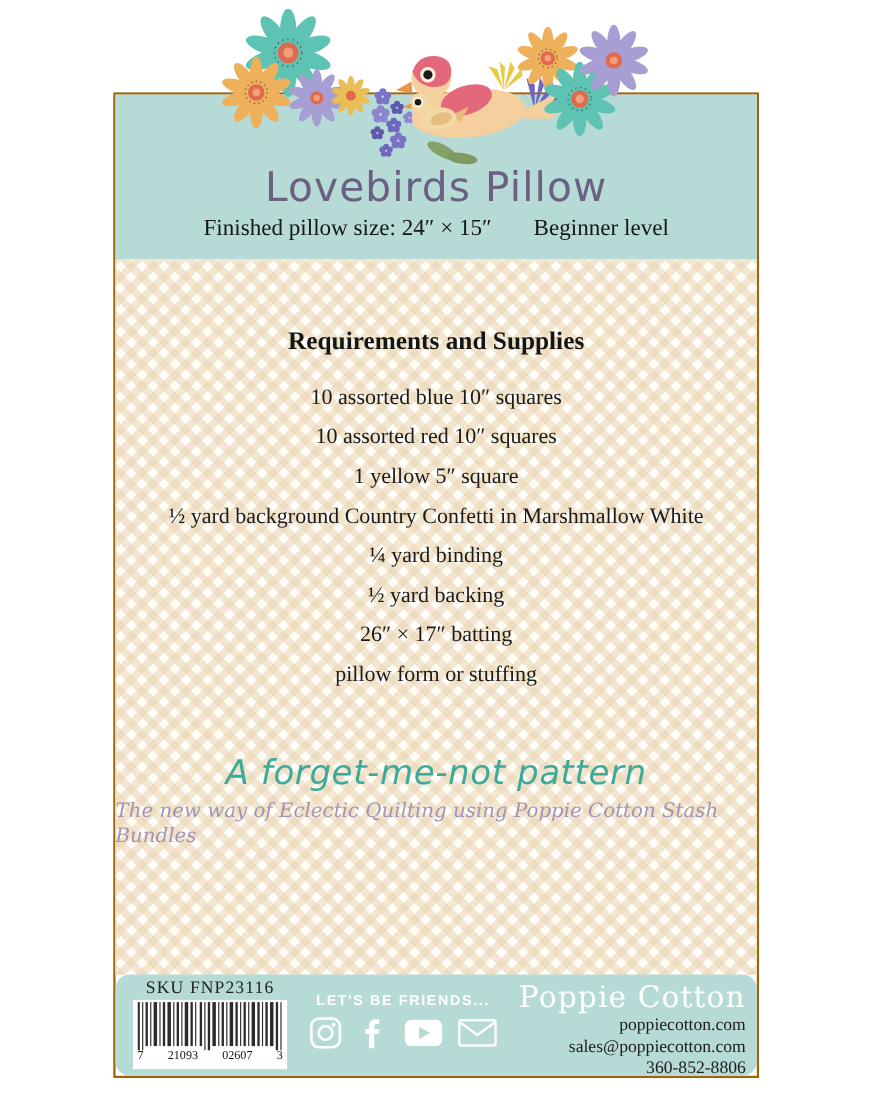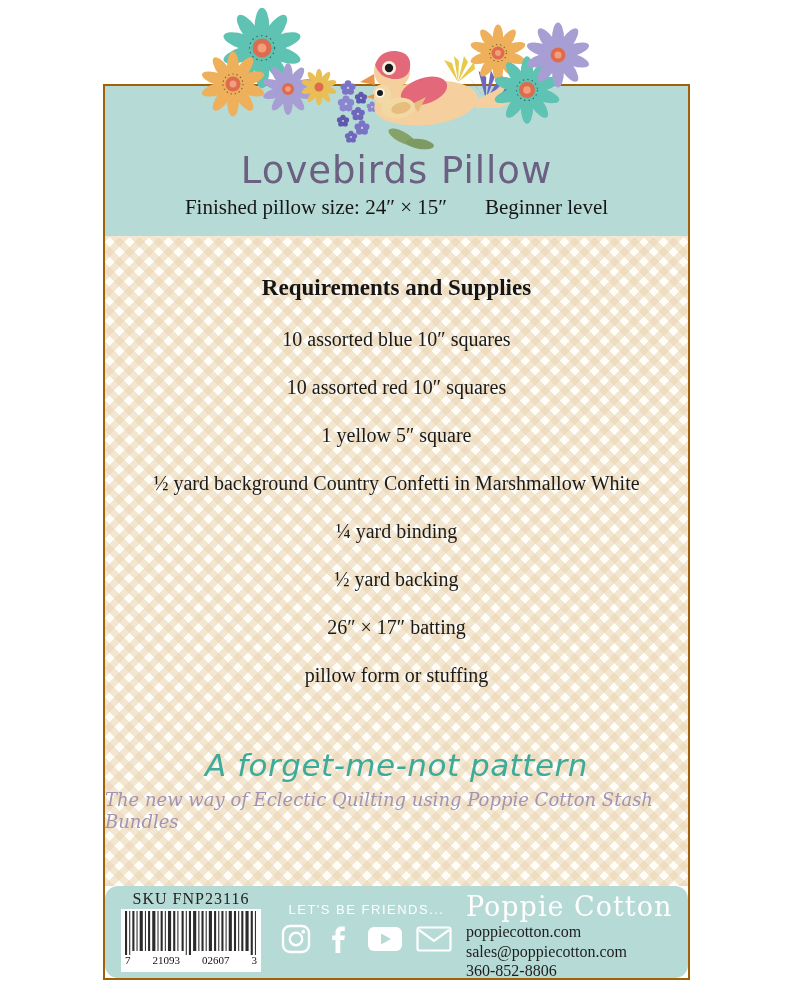--- a/index.html
+++ b/index.html
@@ -25,23 +25,23 @@
     display:flex;gap:38px;
   }
   .content{
     flex:1;display:flex;flex-direction:column;align-items:center;
     background-color:#fffdf8;
     background-image:
       repeating-linear-gradient(45deg, rgba(234,212,178,.55) 0 7px, rgba(255,255,255,0) 7px 14px),
       repeating-linear-gradient(-45deg, rgba(234,212,178,.55) 0 7px, rgba(255,255,255,0) 7px 14px);
   }
   .req-heading{
-    margin-top:40px;font-size:23px;line-height:23px;font-weight:bold;color:#151515;text-align:right;
-  }
-  .req-list{display:flex;flex-direction:column;align-items:center;gap:24px;margin-top:28px;}
+    margin-top:62px;font-size:23px;line-height:23px;font-weight:bold;color:#151515;text-align:right;
+  }
+  .req-list{display:flex;flex-direction:column;align-items:center;gap:12px;margin-top:28px;}
   .req-item{font-size:20px;line-height:24px;color:#1a1a1a;text-align:center;}
   .script-line{
     margin-top:60px;font-family:"DejaVu Sans", sans-serif;font-style:italic;
     font-size:31px;line-height:36px;color:#3cab9a;letter-spacing:.5px;
   }
   .subtitle{
     margin-top:6px;font-family:"DejaVu Serif", serif;font-style:italic;
     font-size:18px;line-height:22px;color:#a294b4;
   }
   .footer{
@@ -49,25 +49,25 @@
     padding:4px 10px 6px 10px;box-sizing:border-box;border-radius:13px;
   }
   .bc-col{width:152px;flex:none;display:flex;flex-direction:column;align-items:center;}
   .sku{font-size:16px;line-height:16px;color:#222;letter-spacing:1px;margin-top:1px;}
   .bc-box{margin-top:2px;width:140px;height:64px;background:#fff;box-sizing:border-box;
     padding:2px 4px 0 4px;display:flex;flex-direction:column;}
   .bc-digits{display:flex;justify-content:space-between;font-size:11px;line-height:11px;color:#111;
     margin-top:0px;font-family:"Liberation Serif", serif;}
   .social-col{flex:1;display:flex;flex-direction:column;align-items:center;}
   .friends{
-    margin-top:13px;font-family:"Liberation Sans", sans-serif;font-weight:normal;
+    margin-top:13px;font-family:"Liberation Sans", sans-serif;font-weight:bold;
     font-size:13px;line-height:14px;color:#ffffff;letter-spacing:1.5px;
   }
   .icons-row{display:flex;align-items:center;gap:13px;margin-top:7px;}
-  .brand-col{width:212px;flex:none;display:flex;flex-direction:column;align-items:flex-start;}
+  .brand-col{width:212px;flex:none;display:flex;flex-direction:column;align-items:flex-end;}
   .brand{
     margin-top:1px;font-family:"DejaVu Serif", serif;font-size:27px;line-height:31px;
     color:#ffffff;letter-spacing:1px;white-space:nowrap;
   }
   .contact{font-size:16px;line-height:19.5px;color:#1d1d1d;text-align:center;}
   .floral{position:absolute;left:186px;top:8px;z-index:5;}
 </style>
 </head>
 <body>
 

